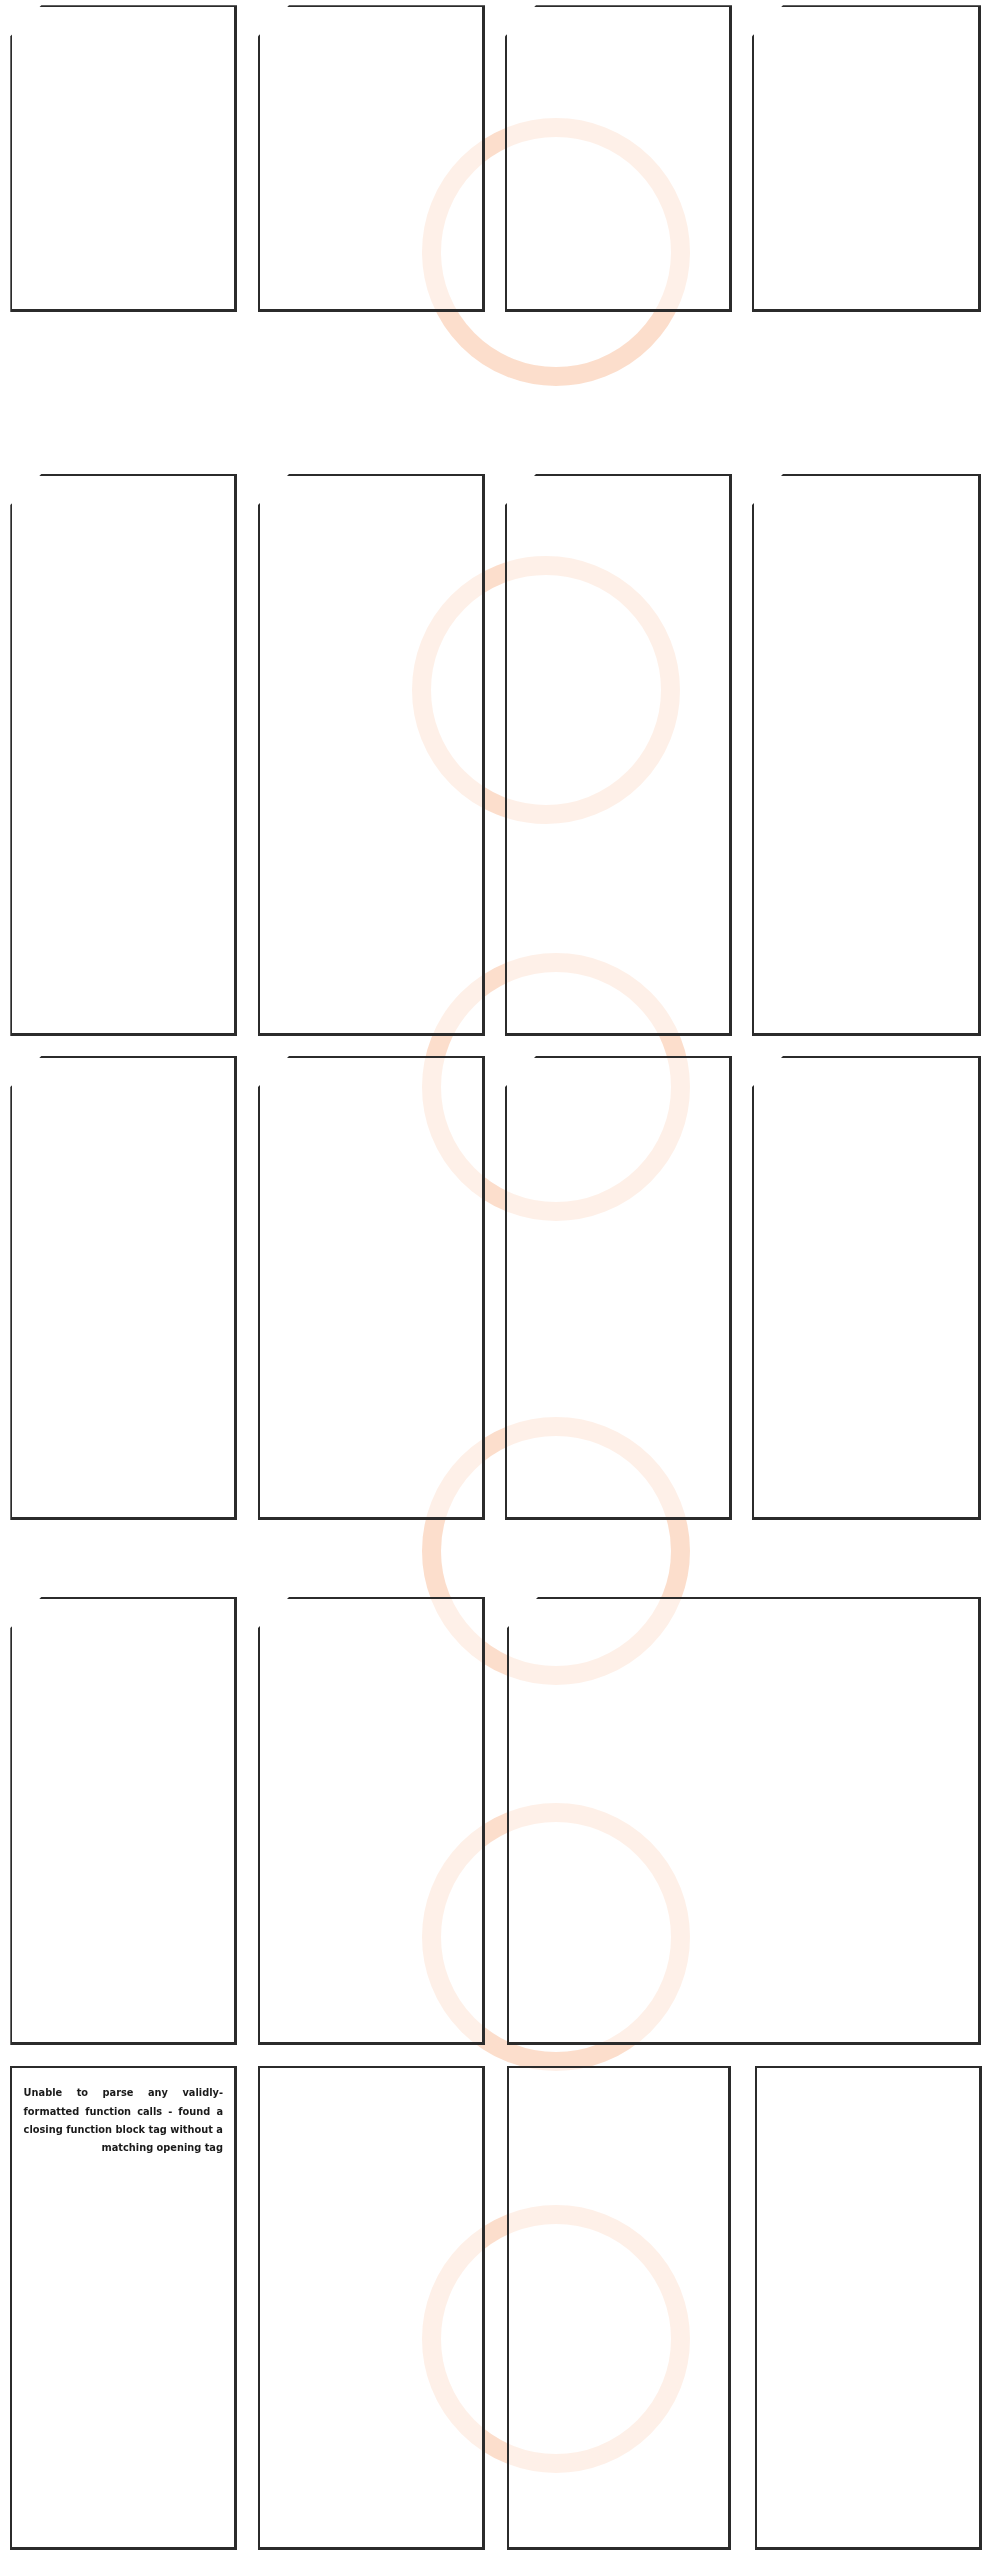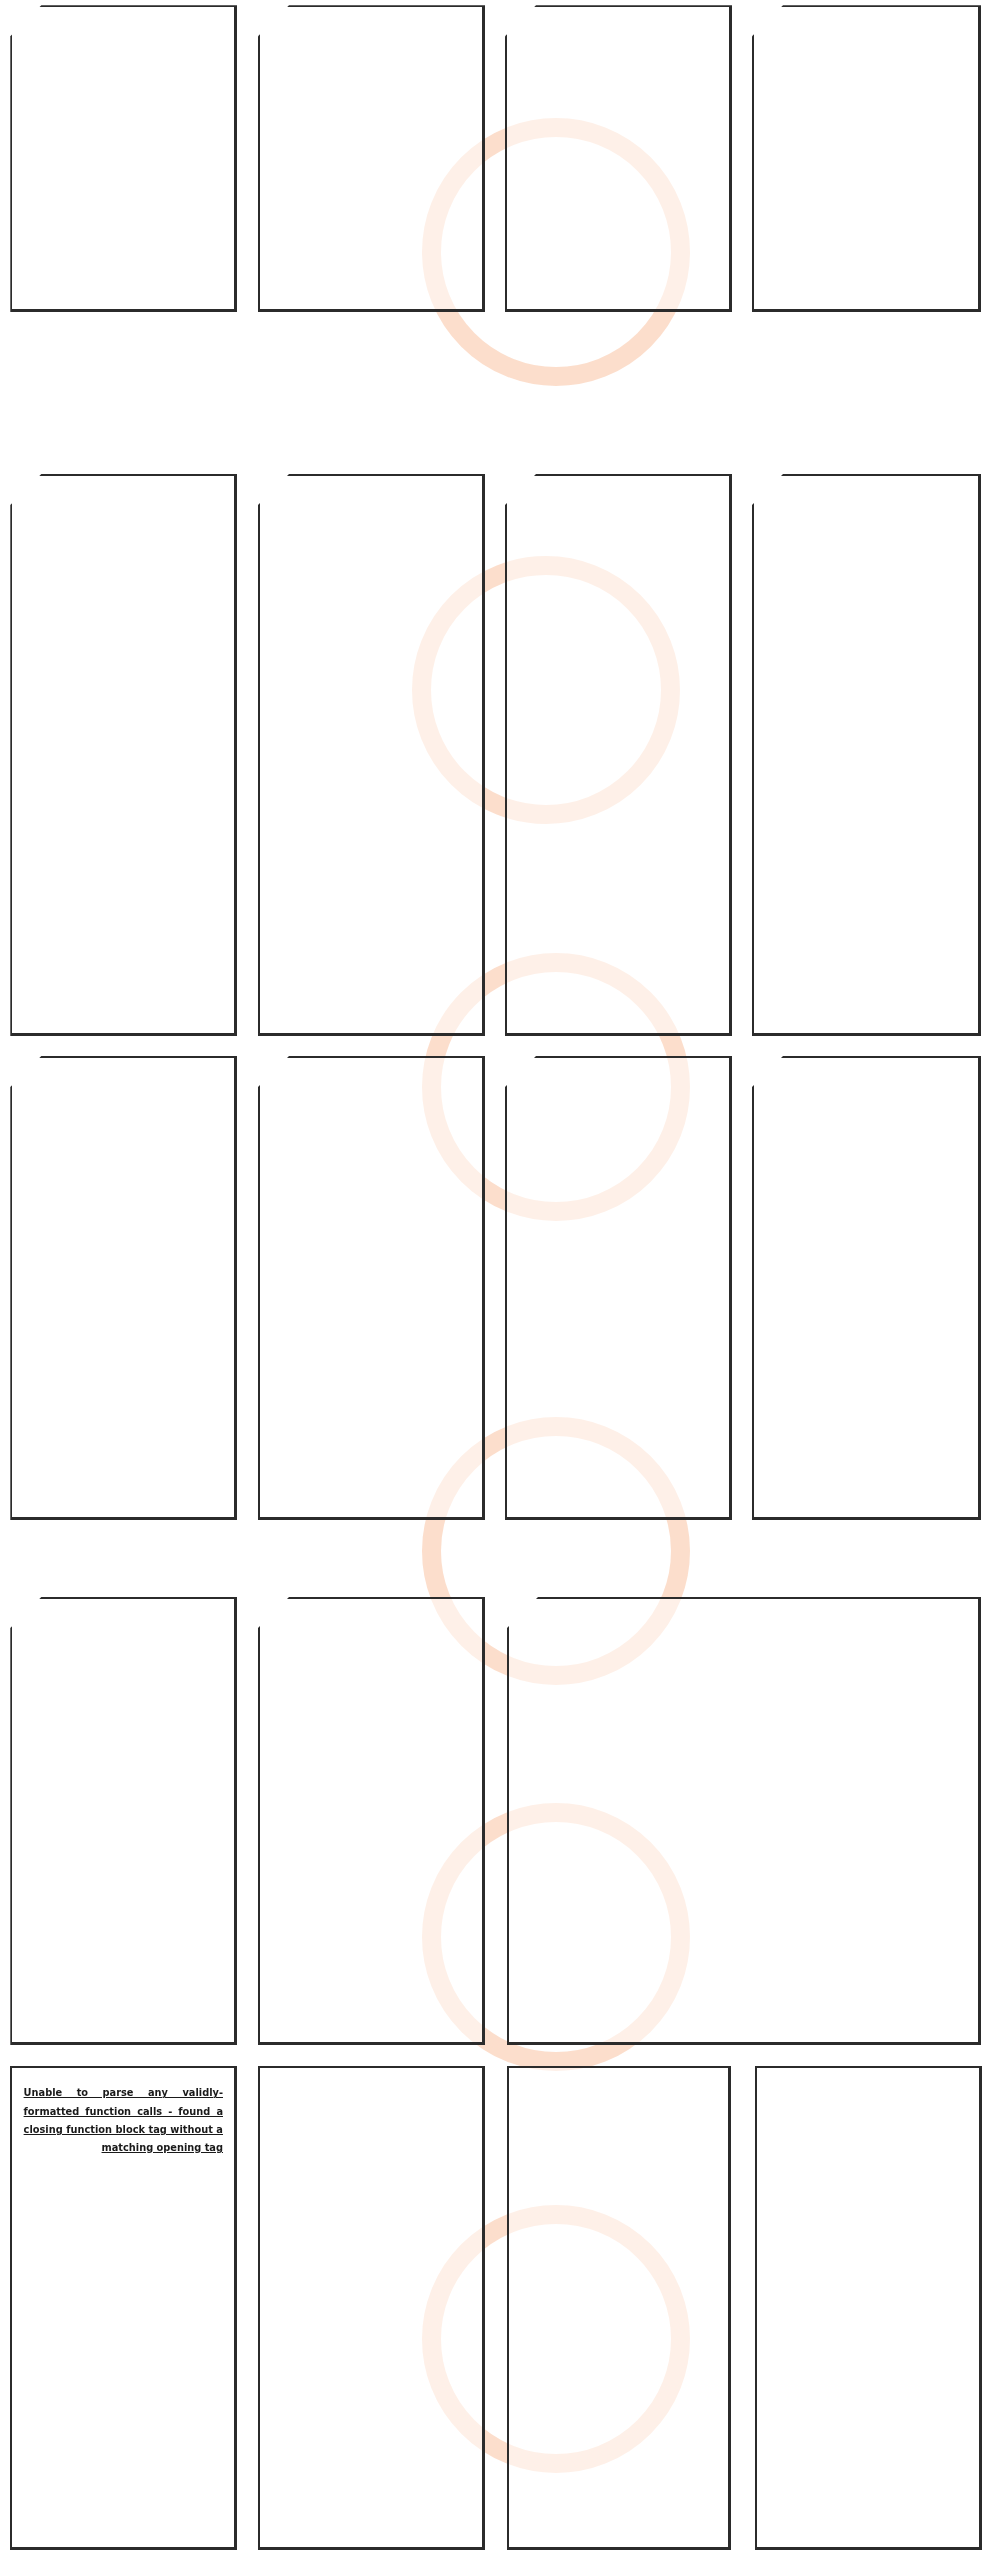--- a/index.html
+++ b/index.html
@@ -344,21 +344,21 @@
   <p></p>
   <p></p>
   <p></p>
   <p></p>
   <p></p>
   <p></p>
   <p></p>
   <p></p>
   <p class="sign"></p>
 </div>
-<div class="card" style="left:10.3px;top:2066px;width:227px;height:484px;text-decoration:underline;">
+<div class="card" style="left:10.3px;top:2066px;width:227px;height:484px;">
   <h2></h2>
   <h3></h3>
   <div class="caseno"></div>
   <p></p>
   <p></p>
   <p></p>
   <p></p>
   <p></p>
   <p></p>
   <p></p>

